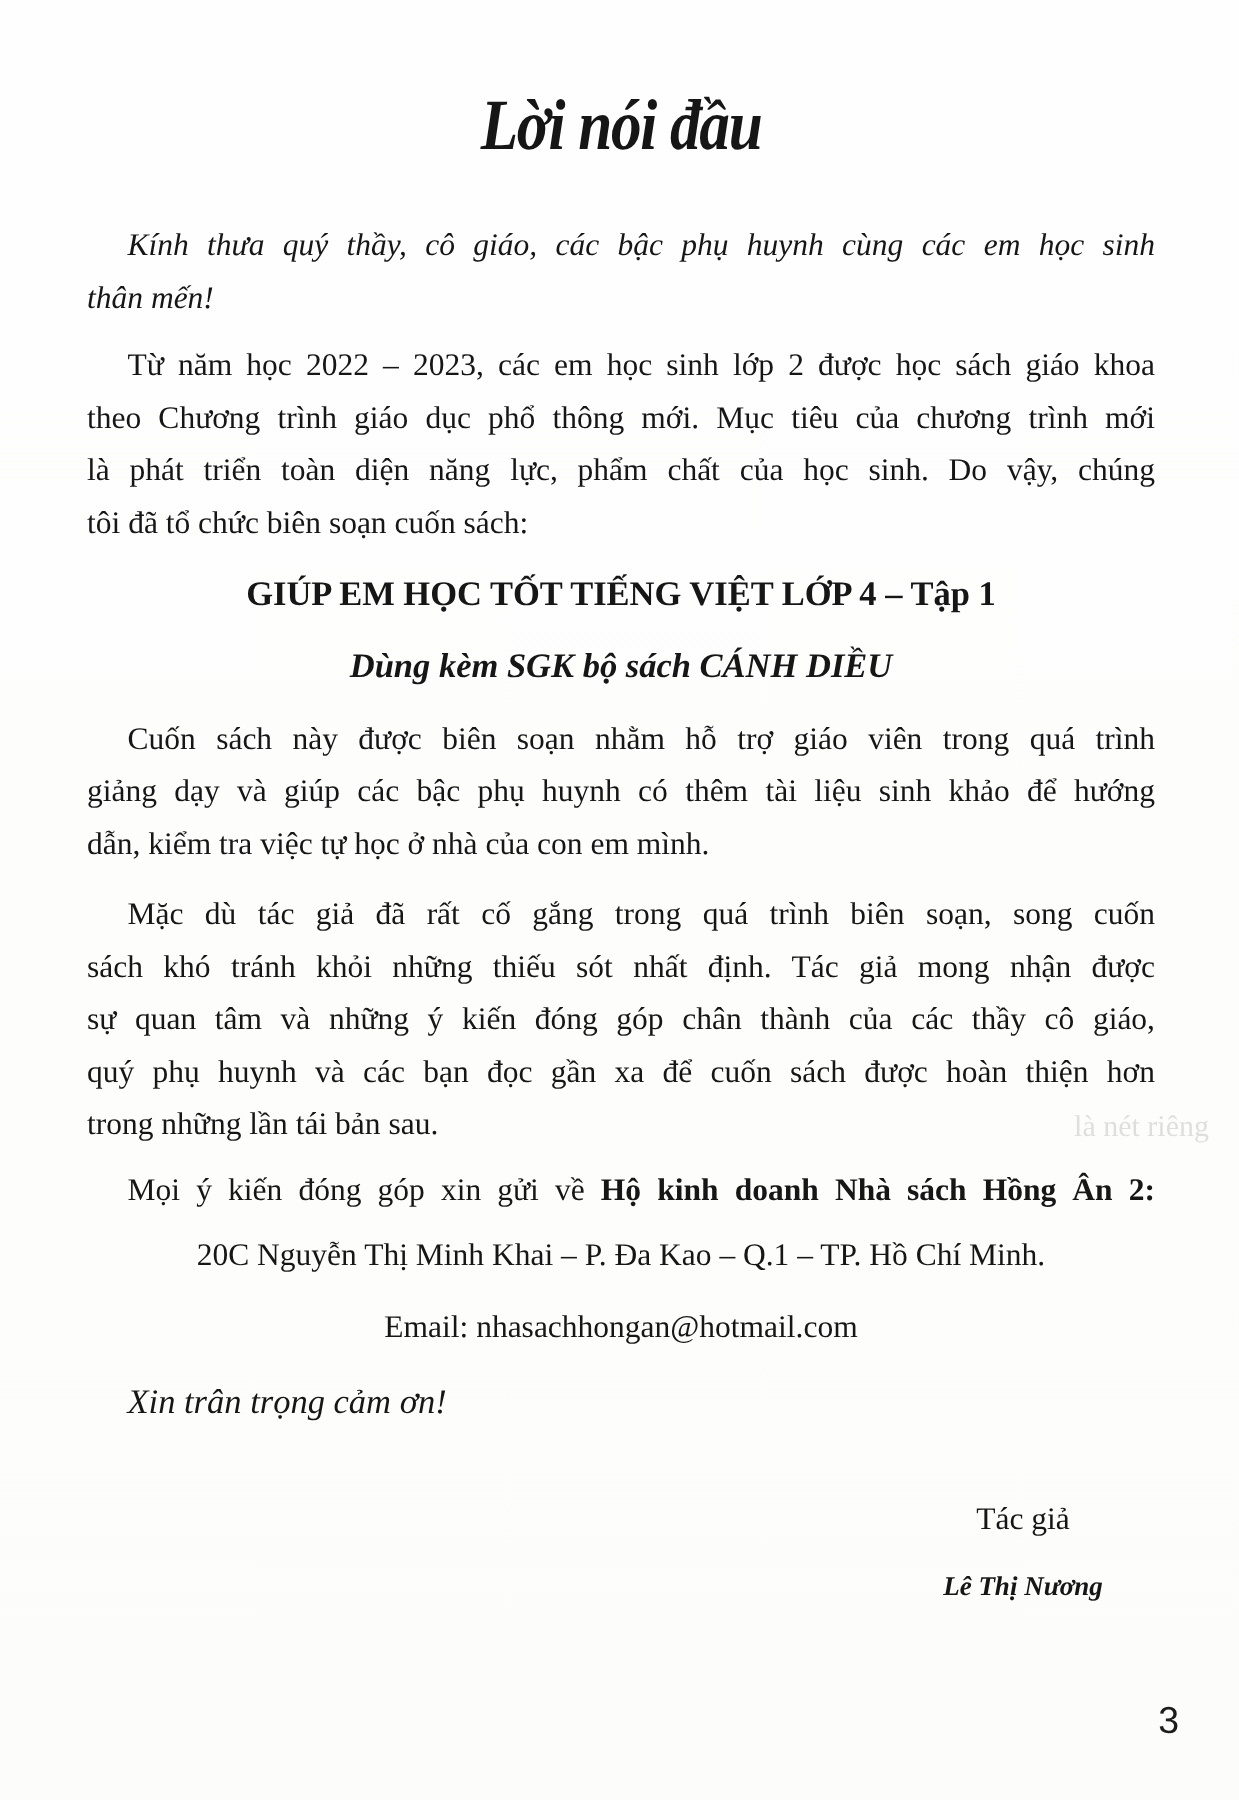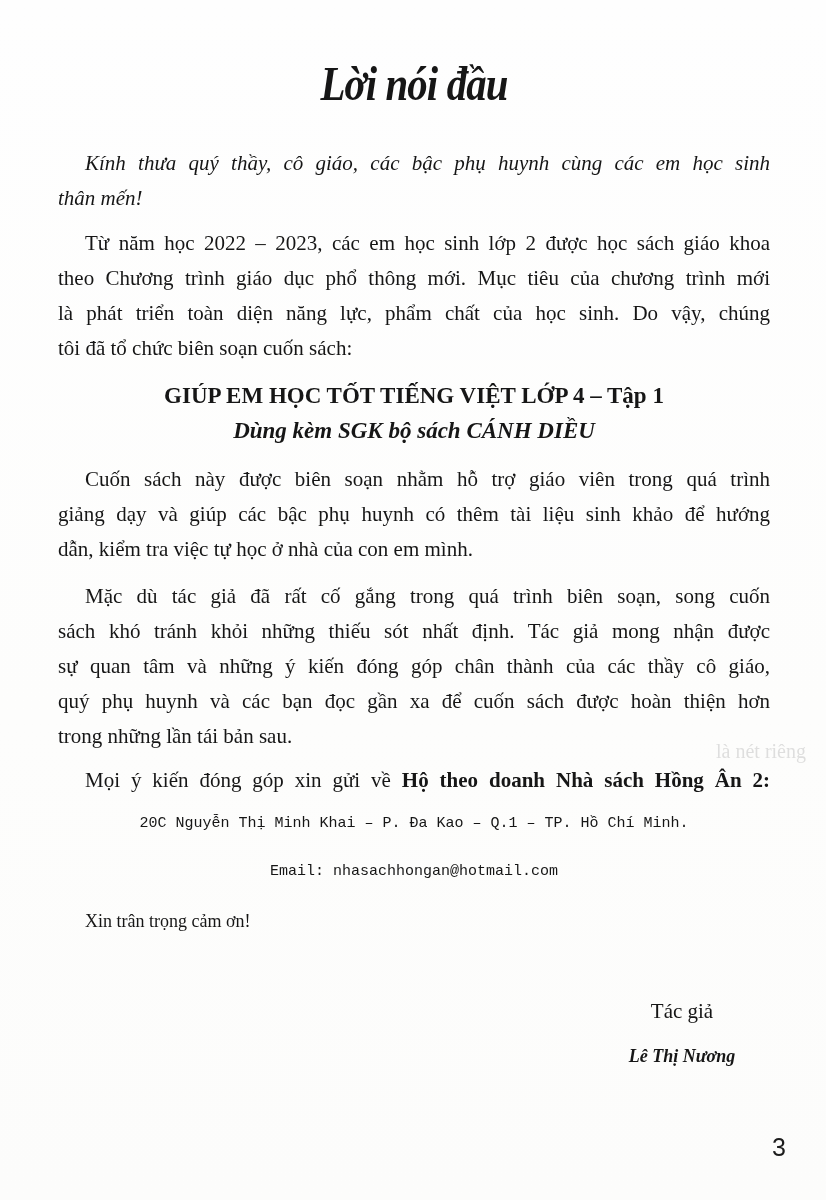--- a/index.html
+++ b/index.html
@@ -46,41 +46,42 @@
   .line.first { text-indent: 27px; }
   .italic { font-style: italic; }
   .p1 { margin-top: 36px; }
   .p2 { margin-top: 10px; }
   .h1 {
     margin-top: 12px;
     font-size: 23px; line-height: 35px;
     font-weight: bold; text-align: center;
   }
   .h2 {
+    margin-top: 13px;
     font-size: 23px; line-height: 35px;
     font-weight: bold; font-style: italic; text-align: center;
   }
   .p3 { margin-top: 14px; }
   .p4 { margin-top: 12px; }
   .contact-line { margin-top: 9px; }
   .publisher { font-weight: bold; }
   .center-line {
     margin-top: 8px;
-    font-size: 15px; line-height: 35px;
+    font-size: 21px; line-height: 35px;
     text-align: center;
-    font-family: Liberation Mono, monospace;
   }
   .email-line { margin-top: 13px; }
   .thanks-line {
     margin-top: 15px;
-    font-size: 18px; line-height: 35px;
+    font-size: 23px; line-height: 35px;
+    font-style: italic;
     text-indent: 27px;
   }
   .author-block {
-    margin-top: 55px;
+    margin-top: 43px;
     margin-left: auto;
     margin-right: -12px;
     width: 200px;
     text-align: center;
   }
   .author-label { font-size: 21px; line-height: 35px; }
   .author-name {
     margin-top: 10px;
     font-size: 18px; line-height: 35px;
     font-weight: bold; font-style: italic;
@@ -134,21 +135,21 @@
 
   <div class="para p4">
     <div class="line first">Mặc dù tác giả đã rất cố gắng trong quá trình biên soạn, song cuốn</div>
     <div class="line">sách khó tránh khỏi những thiếu sót nhất định. Tác giả mong nhận được</div>
     <div class="line">sự quan tâm và những ý kiến đóng góp chân thành của các thầy cô giáo,</div>
     <div class="line">quý phụ huynh và các bạn đọc gần xa để cuốn sách được hoàn thiện hơn</div>
     <div class="line last">trong những lần tái bản sau.</div>
   </div>
 
   <div class="line first contact-line">
-    <span>Mọi ý kiến đóng góp xin gửi về </span><span class="publisher">Hộ theo doanh Nhà sách Hồng Ân 2:</span>
+    <span>Mọi ý kiến đóng góp xin gửi về </span><span class="publisher">Hộ kinh doanh Nhà sách Hồng Ân 2:</span>
   </div>
 
   <div class="center-line">20C Nguyễn Thị Minh Khai – P. Đa Kao – Q.1 – TP. Hồ Chí Minh.</div>
   <div class="center-line email-line">Email: nhasachhongan@hotmail.com</div>
 
   <div class="thanks-line">Xin trân trọng cảm ơn!</div>
 
   <div class="author-block">
     <div class="author-label">Tác giả</div>
     <div class="author-name">Lê Thị Nương</div>

